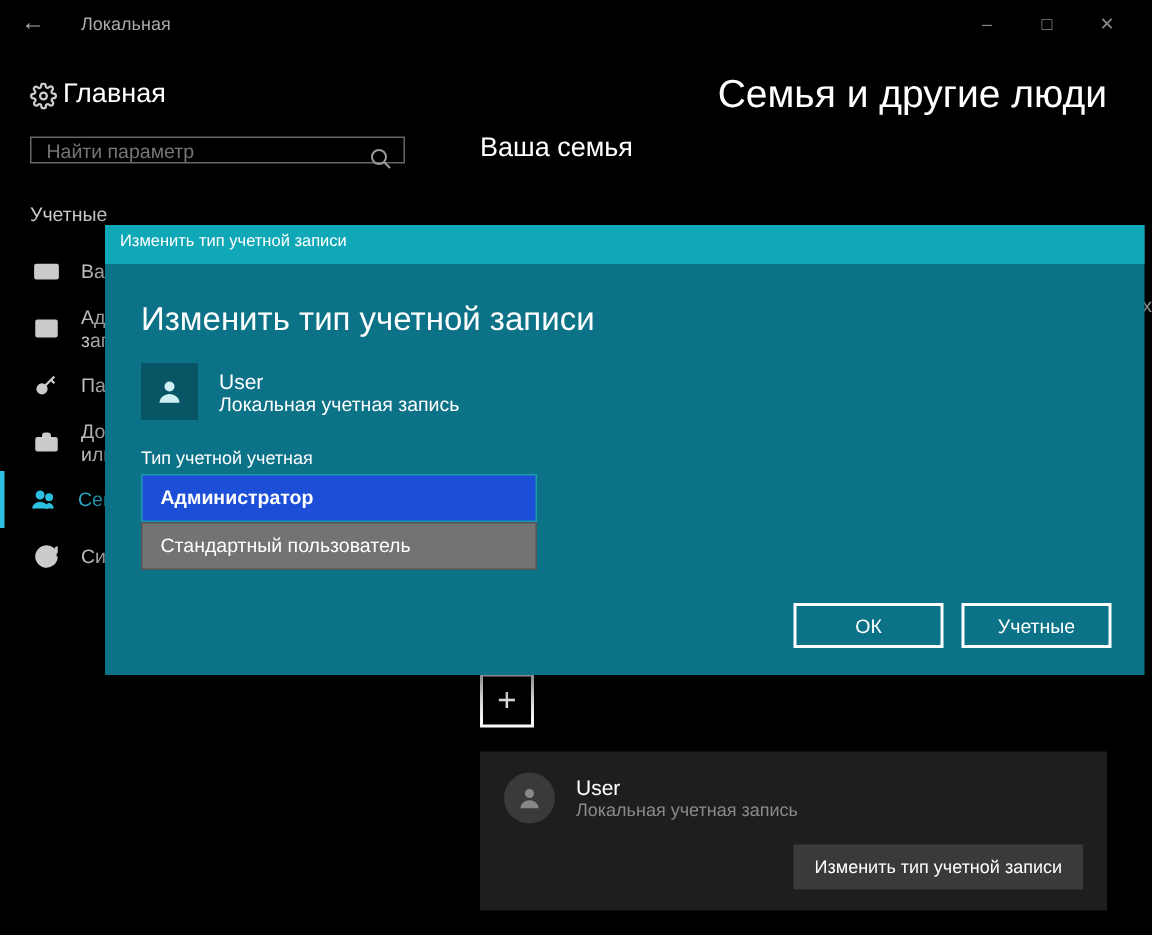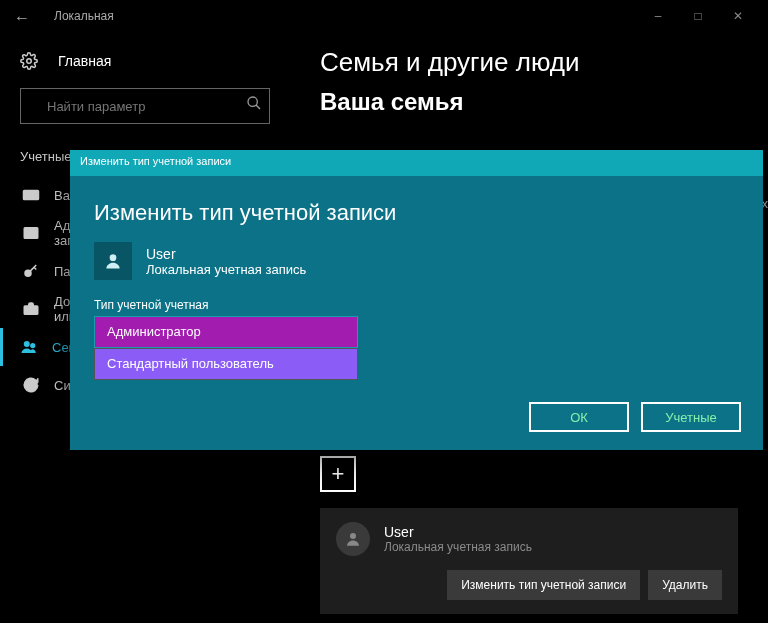--- a/index.html
+++ b/index.html
@@ -6,34 +6,34 @@
   body { background:#000; color:#fff; width:768px; height:623px; overflow:hidden; position:relative; }
 
   .titlebar { display:flex; align-items:center; height:32px; padding:0 10px; color:#aaa; font-size:12px; }
   .titlebar .back { width:24px; text-align:center; font-size:16px; }
   .titlebar .title { margin-left:20px; }
   .titlebar .spacer { flex:1; }
   .titlebar .winbtn { width:40px; text-align:center; font-size:12px; color:#888; }
 
   .layout { display:flex; height:calc(100% - 32px); }
   .sidebar { width:300px; padding:10px 20px 10px 20px; }
-  .home { display:flex; align-items:center; gap:20px; margin:10px 0 18px 0; font-size:14px; }
+  .home { display:flex; align-items:flex-end; gap:4px; margin:10px 0 18px 0; font-size:18px; }
   .gear { width:18px; height:18px; }
   .search { position:relative; margin-bottom:25px; }
-  .search input { width:250px; height:36px; background:#000; border:1px solid #666; color:#999; padding:0 32px 0 26px; font-size:13px; }
+  .search input { width:250px; height:18px; background:#000; border:1px solid #666; color:#999; padding:0 32px 0 10px; font-size:13px; }
   .search .icon { position:absolute; right:18px; top:7px; color:#999; }
   .category { font-size:13px; color:#ccc; margin:8px 0 12px 0; }
   .nav-item { display:flex; align-items:center; gap:14px; height:38px; font-size:13px; color:#ddd; padding-left:2px; white-space:nowrap; overflow:hidden; }
   .nav-item.active { color:#2ec0e0; border-left:3px solid #2ec0e0; margin-left:-20px; padding-left:17px; }
   .nav-item svg, .nav-item .glyph { width:18px; height:18px; flex:0 0 18px; fill:#ccc; stroke:#ccc; }
   .nav-item.active svg { fill:#2ec0e0; stroke:#2ec0e0; }
 
   .main { flex:1; padding:15px 30px 0 20px; position:relative; }
-  h1 { font-size:26px; font-weight:300; margin-bottom:9px; }
-  h2 { font-size:24px; font-weight:700; margin:10px 0 14px 0; }
+  h1 { font-size:26px; font-weight:300; margin-bottom:9px;text-align:right; }
+  h2 { font-size:18px; font-weight:400; margin:10px 0 14px 0; }
 
   .add-user { display:flex; align-items:center; gap:14px; margin:16px 0; font-size:13px; }
   .plusbox { width:36px; height:36px; border:2px solid #fff; display:flex; align-items:center; justify-content:center; font-size:22px; }
 
   .user-card { background:#1e1e1e; padding:14px 16px; margin-top:6px; }
   .user-row { display:flex; align-items:center; gap:14px; }
   .avatar { width:34px; height:34px; border-radius:50%; background:#3a3a3a; display:flex; align-items:center; justify-content:center; }
   .avatar svg { width:18px; height:18px; fill:#888; }
   .user-name { font-size:14px; }
   .user-sub { font-size:12px; color:#8a8a8a; }
@@ -43,24 +43,24 @@
   
   .modal { position:absolute; left:70px; top:150px; width:693px; height:300px; background:#0b7287; box-shadow:0 6px 30px rgba(0,0,0,.7); }
   .modal-titlebar { height:26px; background:#10a7b7; color:#fff; font-size:11px; padding:5px 10px; }
   .modal-body { padding:14px 24px 0 24px; color:#fff; }
   .modal-body h2 { font-size:22px; font-weight:300; margin-bottom:16px; }
   .modal-user { display:flex; align-items:center; gap:14px; margin-bottom:18px; }
   .modal-avatar { width:38px; height:38px; background:rgba(0,0,0,.25); display:flex; align-items:center; justify-content:center; }
   .modal-avatar svg { width:20px; height:20px; fill:#cfeff4; }
   .label { font-size:12px; margin-bottom:4px; }
   .dropdown { width:264px; }
-  .dropdown .opt { height:32px; padding:7px 12px; font-size:13px; background:#8b5cf6; border:1px solid #555; }
-  .dropdown .opt.sel { background:#a21caf; border-color:#1a9bb0; }
+  .dropdown .opt { height:32px; padding:7px 12px; font-size:13px; background:#737373; border:1px solid #555; }
+  .dropdown .opt.sel { background:#1d4ed8; border-color:#1a9bb0;font-weight:bold; }
   .modal-buttons { position:absolute; right:22px; bottom:18px; display:flex; gap:12px; }
-  .modal-buttons button { width:100px; height:30px; background:transparent; border:2px solid #fff; color:#86efac; font-size:13px; }
+  .modal-buttons button { width:100px; height:30px; background:transparent; border:2px solid #fff; color:#ffffff; font-size:13px; }
 </style>
 </head>
 <body>
 
 <div class="titlebar">
   <div class="back">←</div>
   <div class="title">Локальная</div>
   <div class="spacer"></div>
   <div class="winbtn">–</div>
   <div class="winbtn">□</div>
@@ -167,21 +167,20 @@
               <path d="M4 21c0-4 4-7 8-7s8 3 8 7"></path>
             </svg>
         </div>
         <div>
           <div class="user-name">User</div>
           <div class="user-sub">Локальная учетная запись</div>
         </div>
       </div>
       <div class="card-buttons">
         <button class="greybtn">Изменить тип учетной записи</button>
-        <button class="greybtn">Удалить</button>
       </div>
     </div>
   </div>
 </div>
 
 <div class="modal">
   <div class="modal-titlebar">Изменить тип учетной записи</div>
   <div class="modal-body">
     <h2>Изменить тип учетной записи</h2>
     <div class="modal-user">

